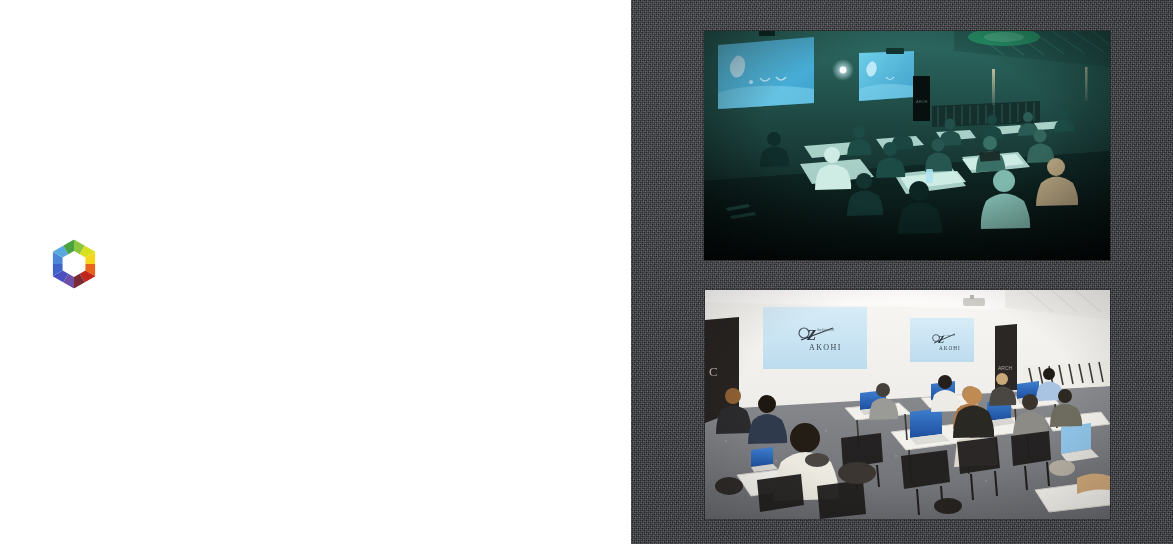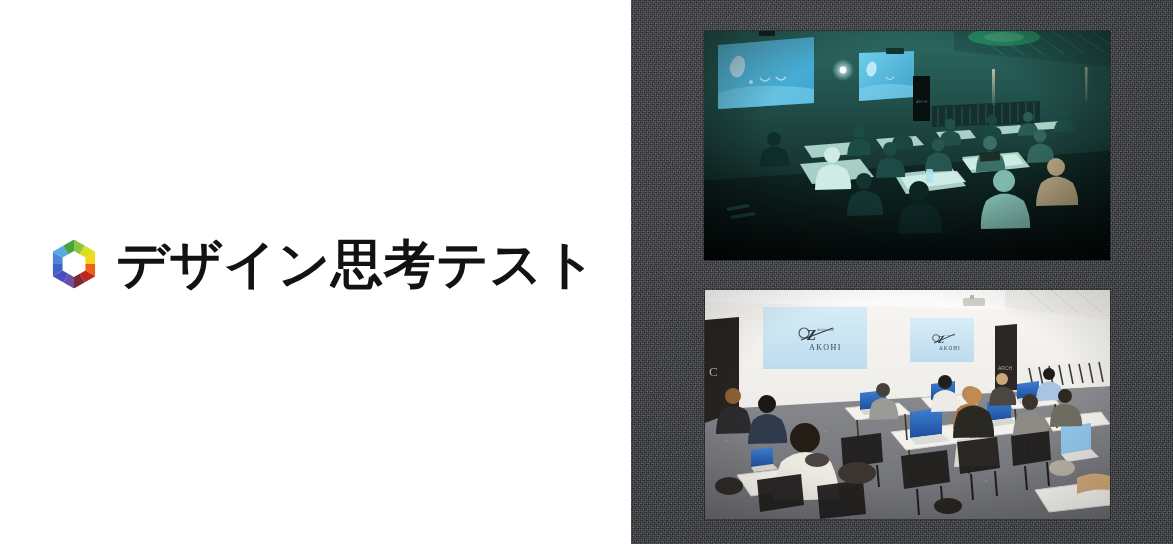--- a/index.html
+++ b/index.html
@@ -131,21 +131,20 @@
               <path d="M0 0 L-35 60 L-61 35 Z" fill="#4a4fc0"></path>
               <path d="M0 0 L-61 35 L-70 0 Z" fill="#3f63c8"></path>
               <path d="M0 0 L-70 0 L-61 -35 Z" fill="#4d86d8"></path>
               <path d="M0 0 L-61 -35 L-35 -60 Z" fill="#5aa8e0"></path>
               <path d="M0 0 L-35 -60 L0 -70 Z" fill="#4aa141"></path>
             </g>
           </g>
         </svg>
       </span>
 
-      <span class="title-text">デザイン思考テスト</span>
     </div>
   </div>
 
   <div class="right-panel">
     <div class="noise-tex"></div>
 
     <div class="photo" id="photo-top">
       <svg viewBox="0 0 406 229" preserveAspectRatio="none" aria-hidden="true">
         <defs>
           <linearGradient id="tp-wall" x1="0" y1="0" x2="0" y2="1">

